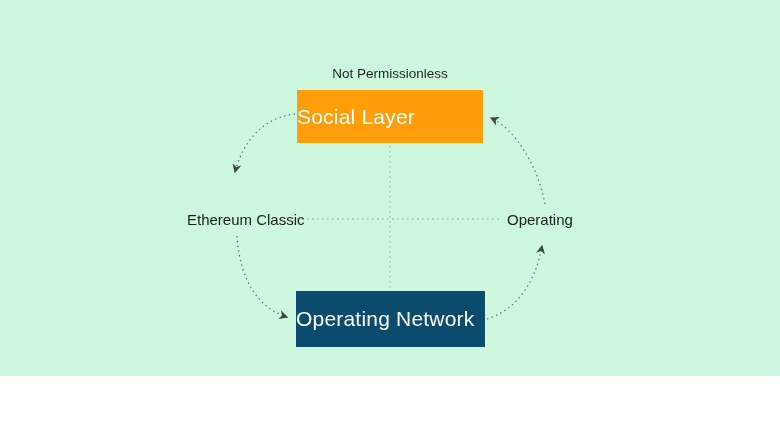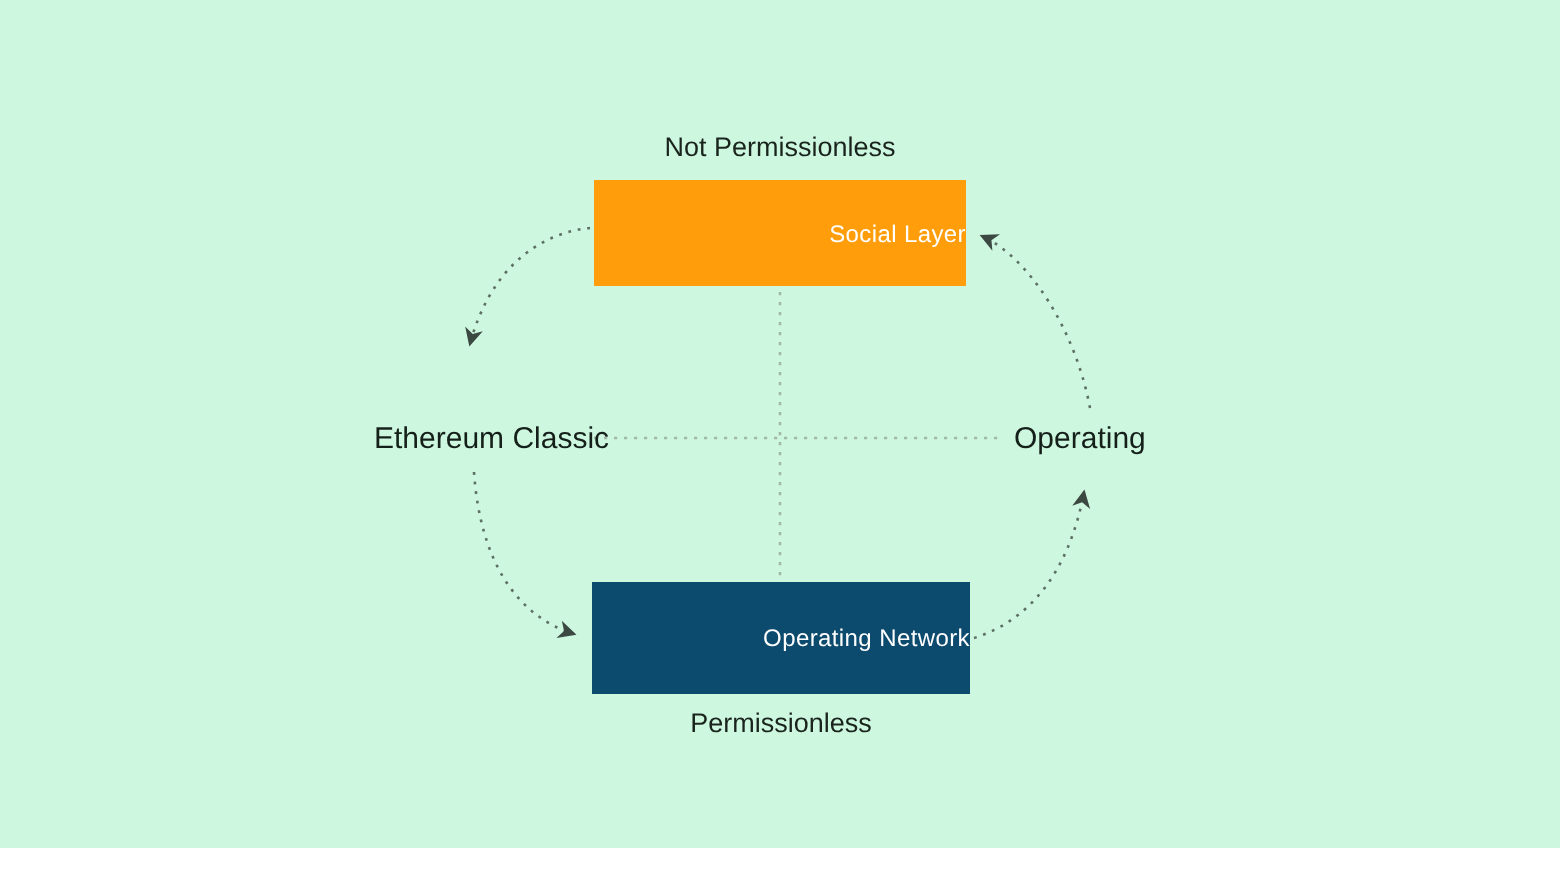--- a/index.html
+++ b/index.html
@@ -8,36 +8,36 @@
   }
   body {
     width: 780px;
     height: 436px;
     font-family: "Liberation Sans", "DejaVu Sans", sans-serif;
     overflow: hidden;
   }
   .canvas {
     position: relative;
     width: 780px;
-    height: 424px;
+    height: 376px;
     background: #CDF8DF;
   }
   .lines-svg {
     position: absolute;
     left: 0; top: 0;
     width: 780px; height: 436px;
     pointer-events: none;
   }
   .node {
     position: absolute;
     display: flex;
     align-items: center;
-    justify-content: flex-end;
+    justify-content: flex-start;
     color: #ffffff;
-    font-size: 12px;
+    font-size: 21px;
     font-weight: 500;
     letter-spacing: 0.2px;
   }
   .node.social {
     left: 297px; top: 90px;
     width: 186px; height: 53px;
     background: #FF9D0A;
   }
   .node.operating {
     left: 296px; top: 291px;
@@ -105,15 +105,14 @@
   </div>
 
   <div class="side-label left">Ethereum Classic</div>
 
   <div class="side-label right">Operating</div>
 
   <div class="node operating" style="background: #0c4a6e; color: rgb(255, 255, 255);">
     <span>Operating Network</span>
   </div>
 
-  <div class="small-label bottom">Permissionless</div>
 
 </div>
 
 </body></html>

